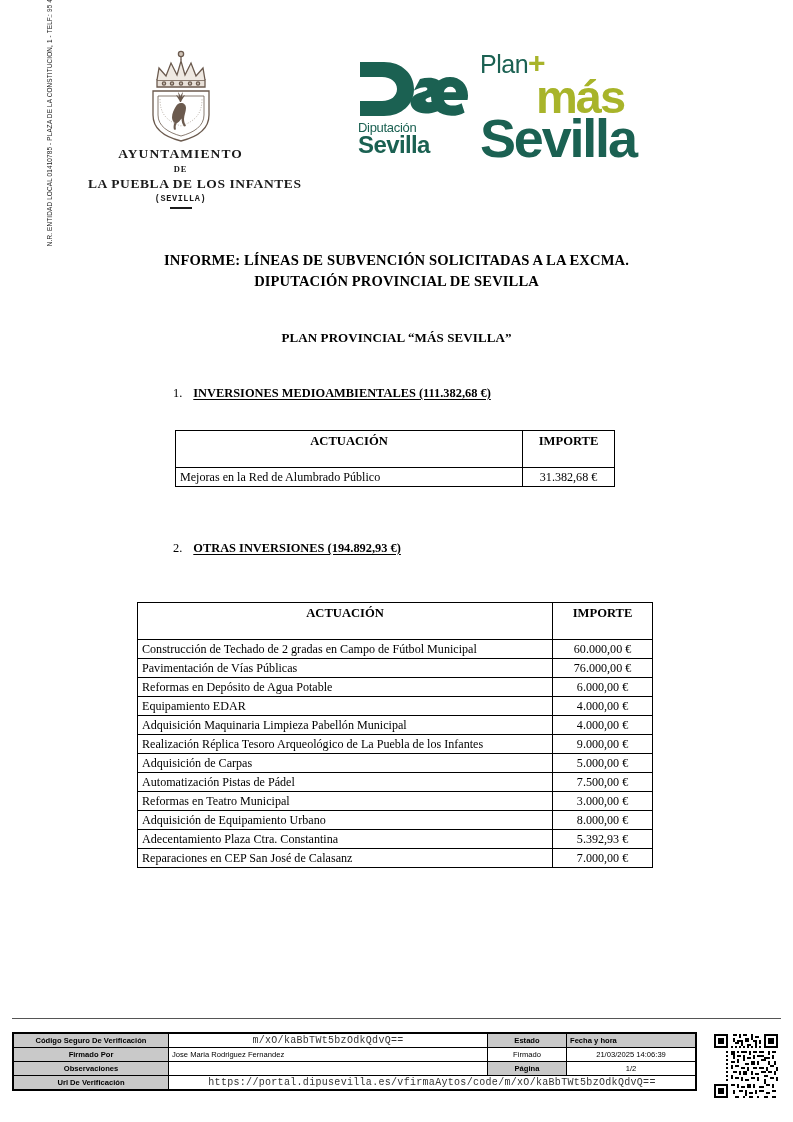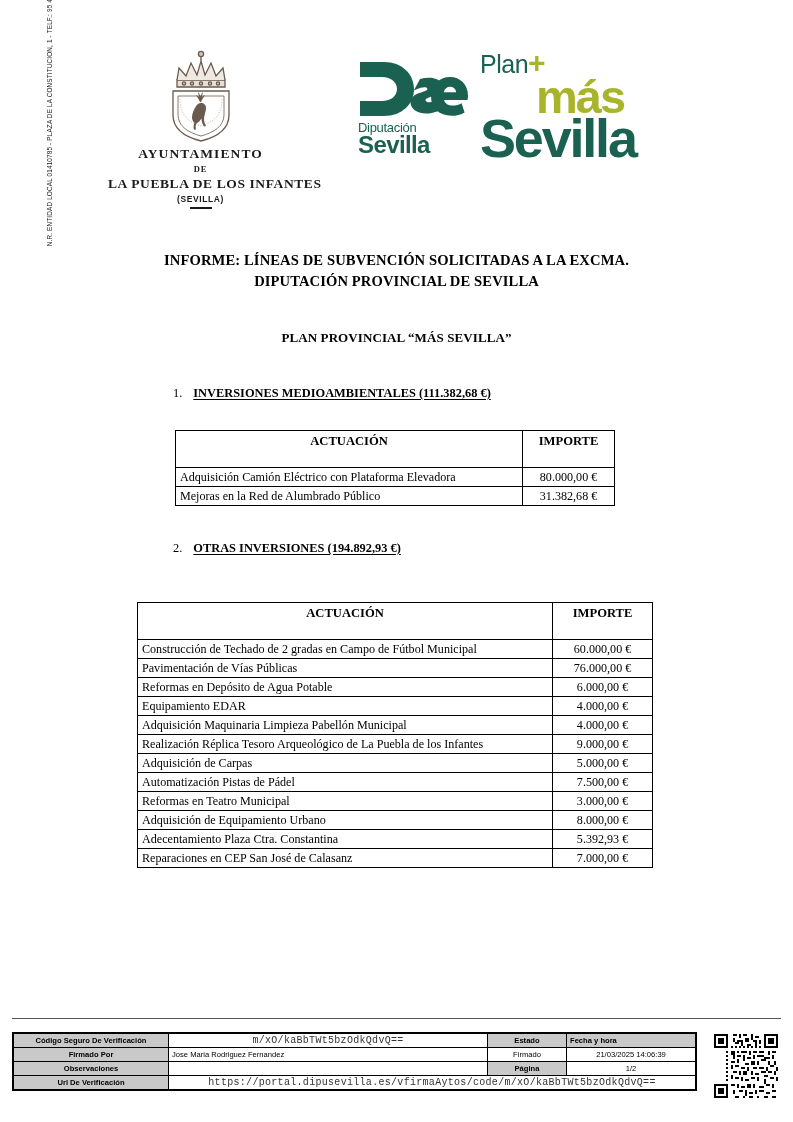--- a/index.html
+++ b/index.html
@@ -43,21 +43,21 @@
   
   .header {
     position: absolute;
     left: 0;
     top: 0;
     width: 793px;
     height: 225px;
   }
   .crest-block {
     position: absolute;
-    left: 108px;
+    left: 88px;
     top: 46px;
     width: 185px;
     text-align: center;
   }
   .crest-svg { display: block; margin: 0 auto; }
   .crest-title {
     font-family: "Liberation Serif", serif;
     font-size: 13.5px;
     font-weight: bold;
     letter-spacing: 1.1px;
@@ -75,21 +75,21 @@
   .crest-town {
     font-family: "Liberation Serif", serif;
     font-size: 13.5px;
     font-weight: bold;
     letter-spacing: 0.6px;
     margin-top: 2px;
     white-space: nowrap;
     color: #1b1b1b;
   }
   .crest-prov {
-    font-family: Liberation Sans, sans-serif;
+    font-family: Liberation Mono, monospace;
     font-size: 8.5px;
     font-weight: bold;
     letter-spacing: 0.6px;
     margin-top: 2px;
     color: #1b1b1b;
   }
   .crest-rule {
     width: 22px;
     height: 1.5px;
     background: #1b1b1b;
@@ -390,24 +390,20 @@
       <col class="c1">
       <col class="c2">
     </colgroup>
   <thead>
     <tr>
       <th class="act">ACTUACIÓN</th>
       <th class="imp">IMPORTE</th>
     </tr>
   </thead>
   <tbody>
-    <tr>
-      <td class="name">Adquisición Camión Eléctrico con Plataforma Elevadora</td>
-      <td class="amount">80.000,00 €</td>
-    </tr>
     <tr>
       <td class="name">Mejoras en la Red de Alumbrado Público</td>
       <td class="amount">31.382,68 €</td>
     </tr>
   </tbody>
 </table>
 
 <div class="section-head" style="left:173px; top:541px;">
   <span class="section-num">2.</span>
   <span class="section-text">OTRAS INVERSIONES (194.892,93 €)</span>

